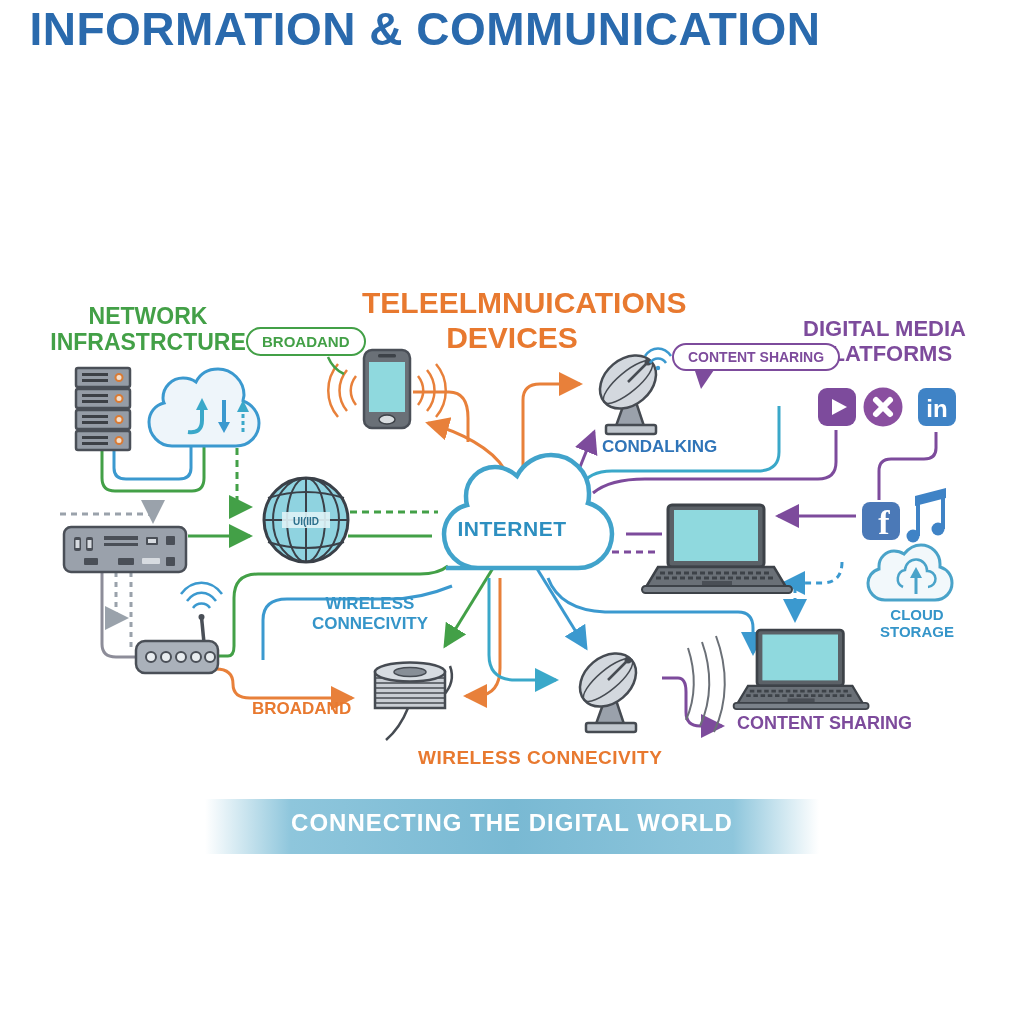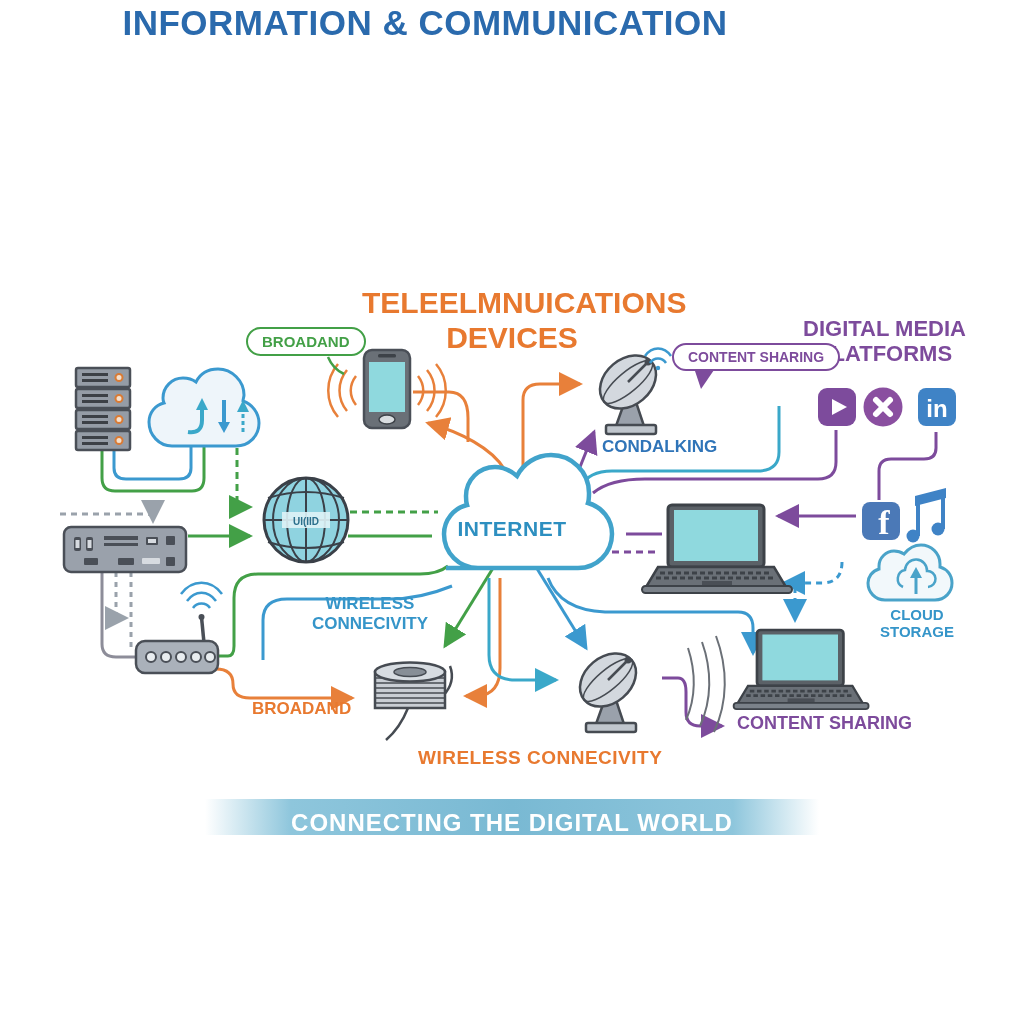--- a/index.html
+++ b/index.html
@@ -1,37 +1,37 @@
 <!DOCTYPE html>
 <html><head>
 <meta charset="utf-8">
 <style>
   html,body{margin:0;padding:0;background:#ffffff;}
   #stage{position:relative;width:1024px;height:1024px;background:#ffffff;overflow:hidden;
          font-family:"Liberation Sans", sans-serif;}
   #art{position:absolute;left:0;top:0;}
   .lbl{position:absolute;font-weight:bold;line-height:1.15;text-align:center;}
   .center{text-align:center;}
-  #title{left:0;top:130px;width:850px;text-align:center;color:#2a6aad;font-size:35px;
+  #title{left:0;top:130px;width:850px;text-align:center;color:#2a6aad;font-size:46px;
          font-weight:bold;letter-spacing:.5px;line-height:1.3;}
   #lbl-network{left:38px;top:303px;width:220px;color:#43a047;font-size:23px;}
   #lbl-telecom{left:362px;top:286px;width:300px;color:#e8792f;font-size:30px;}
   #lbl-digital{left:787px;top:316px;width:195px;color:#7d4b9c;font-size:22px;}
   .bubble{position:absolute;font-weight:bold;border-radius:20px;background:#ffffff;
           padding:4px 14px;white-space:nowrap;}
   #bub-broadband{left:246px;top:327px;border:2.5px solid #43a047;color:#43a047;font-size:15px;}
   #bub-content{left:672px;top:343px;border:2.5px solid #7d4b9c;color:#7d4b9c;font-size:14px;}
   #lbl-internet{left:447px;top:517px;width:130px;text-align:center;color:#2d8fc0;font-size:21px;letter-spacing:.5px;}
   #lbl-condalring{left:602px;top:437px;color:#2f74b8;font-size:17px;}
   #lbl-wireless-mid{left:300px;top:594px;width:140px;text-align:center;color:#3595c9;font-size:17px;}
   #lbl-broadband-bot{left:252px;top:699px;color:#e8792f;font-size:17px;}
   #lbl-wireless-bot{left:418px;top:747px;color:#e8792f;font-size:19px;letter-spacing:.5px;}
   #lbl-content-bot{left:737px;top:713px;color:#7d4b9c;font-size:18px;}
   #lbl-cloudstorage{left:852px;top:606px;width:130px;text-align:center;color:#3595c9;font-size:15px;}
-  #banner{left:205px;top:799px;width:614px;height:36px;color:#ffffff;font-size:24px;
+  #banner{left:205px;top:799px;width:614px;height:55px;color:#ffffff;font-size:24px;
           letter-spacing:1px;text-align:center;line-height:47px;font-weight:bold;
           background:linear-gradient(90deg, rgba(173,214,231,0) 0%, #8ec6dc 14%, #79b9d3 50%, #8ec6dc 86%, rgba(173,214,231,0) 100%);}
 </style>
 </head>
 <body>
 
 <div id="stage">
 
 <svg id="art" width="1024" height="1024" viewBox="0 0 1024 1024">
   <defs>
@@ -299,20 +299,21 @@
   </g>
 
   <path d="M328,357 Q333,369 344,374" fill="none" stroke="#43a047" stroke-width="2.5"></path>
   <polygon points="694,368 701,389 714,370" fill="#7d4b9c"></polygon>
 </svg>
 
 <div id="title">
   <div>INFORMATION &amp; COMMUNICATION</div>
 </div>
 
+<div class="lbl center" id="lbl-network">NETWORK INFRASTRCTURE</div>
 <div class="lbl center" id="lbl-telecom">TELEELMNUICATIONS DEVICES</div>
 <div class="lbl center" id="lbl-digital">DIGITAL MEDIA PLATFORMS</div>
 
 <div class="bubble" id="bub-broadband">BROADAND</div>
 <div class="bubble" id="bub-content">CONTENT SHARING</div>
 
 <div class="lbl" id="lbl-internet">INTERNET</div>
 <div class="lbl" id="lbl-condalring">CONDALKING</div>
 <div class="lbl" id="lbl-wireless-mid">WIRELESS CONNECIVITY</div>
 <div class="lbl" id="lbl-broadband-bot">BROADAND</div>

